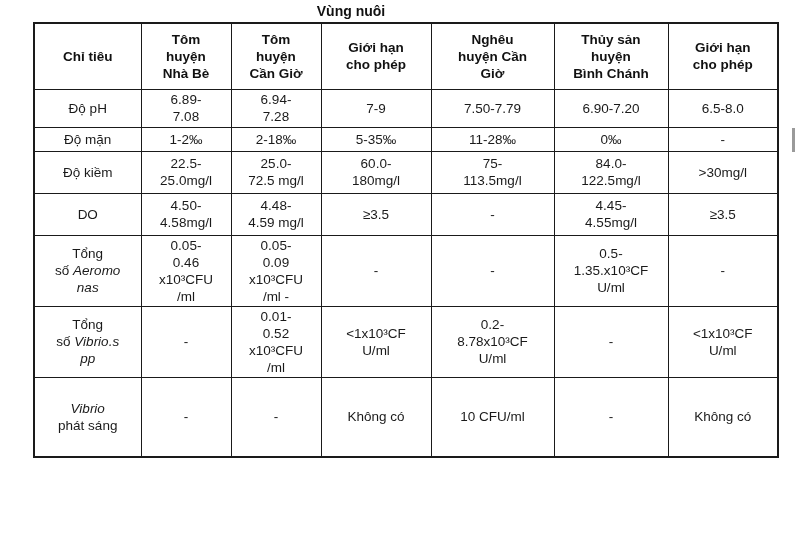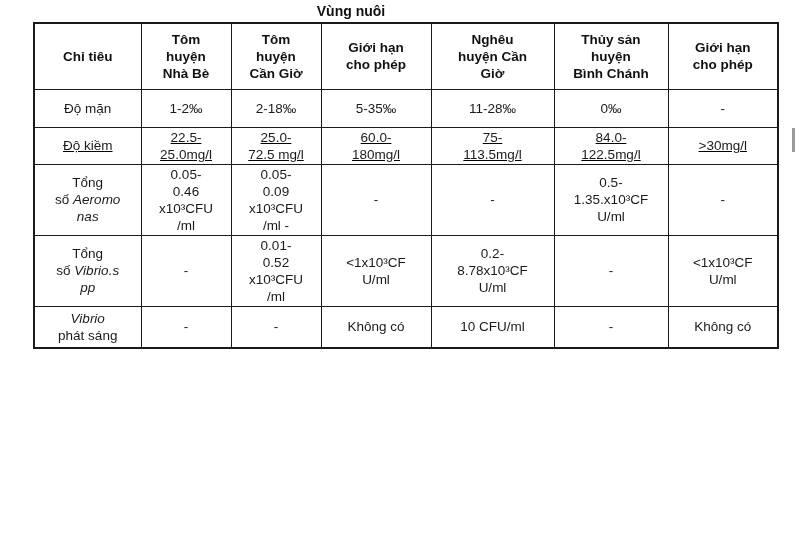--- a/index.html
+++ b/index.html
@@ -38,21 +38,21 @@
     white-space: pre-line;
     font-size: 13.5px;
     line-height: 17px;
     padding: 1px 2px;
     overflow: hidden;
   }
   table#vung-nuoi th { font-weight: bold; color: #111; }
   table#vung-nuoi td { font-weight: normal; color: #1a1a1a; }
   thead tr { height: 66px; }
   tbody tr:nth-child(1) { height: 38px; }
-  tbody tr:nth-child(2) { height: 24px; text-decoration: underline; }
+  tbody tr:nth-child(2) { height: 24px; }
   tbody tr:nth-child(3) { height: 42px; }
   tbody tr:nth-child(4) { height: 42px; }
   tbody tr:nth-child(5) { height: 42px; }
   tbody tr:nth-child(6) { height: 42px; }
   tbody tr:nth-child(7) { height: 80px; }
   tbody tr:nth-child(8) { height: 82px; }
   tbody tr:nth-child(9) { height: 41px; }
   .italic { font-style: italic; }
   #hscroll-fragment {
     position: absolute;
@@ -112,20 +112,31 @@
 Giờ</th>
           <th>Thủy sản
 huyện
 Bình Chánh</th>
           <th>Giới hạn
 cho phép</th>
         </tr>
     </thead>
     <tbody id="table-body">
         <tr>
+          <td><span>Độ pH</span></td>
+          <td>6.89-
+7.08</td>
+          <td>6.94-
+7.28</td>
+          <td>7-9</td>
+          <td>7.50-7.79</td>
+          <td>6.90-7.20</td>
+          <td>6.5-8.0</td>
+        </tr>
+        <tr>
           <td><span>Độ mặn</span></td>
           <td>1-2‰</td>
           <td>2-18‰</td>
           <td>5-35‰</td>
           <td>11-28‰</td>
           <td>0‰</td>
           <td>-</td>
         </tr>
         <tr>
           <td><span>Độ kiềm</span></td>
@@ -135,20 +146,32 @@
 72.5 mg/l</td>
           <td>60.0-
 180mg/l</td>
           <td>75-
 113.5mg/l</td>
           <td>84.0-
 122.5mg/l</td>
           <td>&gt;30mg/l</td>
         </tr>
         <tr>
+          <td><span>DO</span></td>
+          <td>4.50-
+4.58mg/l</td>
+          <td>4.48-
+4.59 mg/l</td>
+          <td>≥3.5</td>
+          <td>-</td>
+          <td>4.45-
+4.55mg/l</td>
+          <td>≥3.5</td>
+        </tr>
+        <tr>
           <td><span>Tổng
 số </span><span class="italic">Aeromo
 nas</span></td>
           <td>0.05-
 0.46
 x10³CFU
 /ml</td>
           <td>0.05-
 0.09
 x10³CFU

